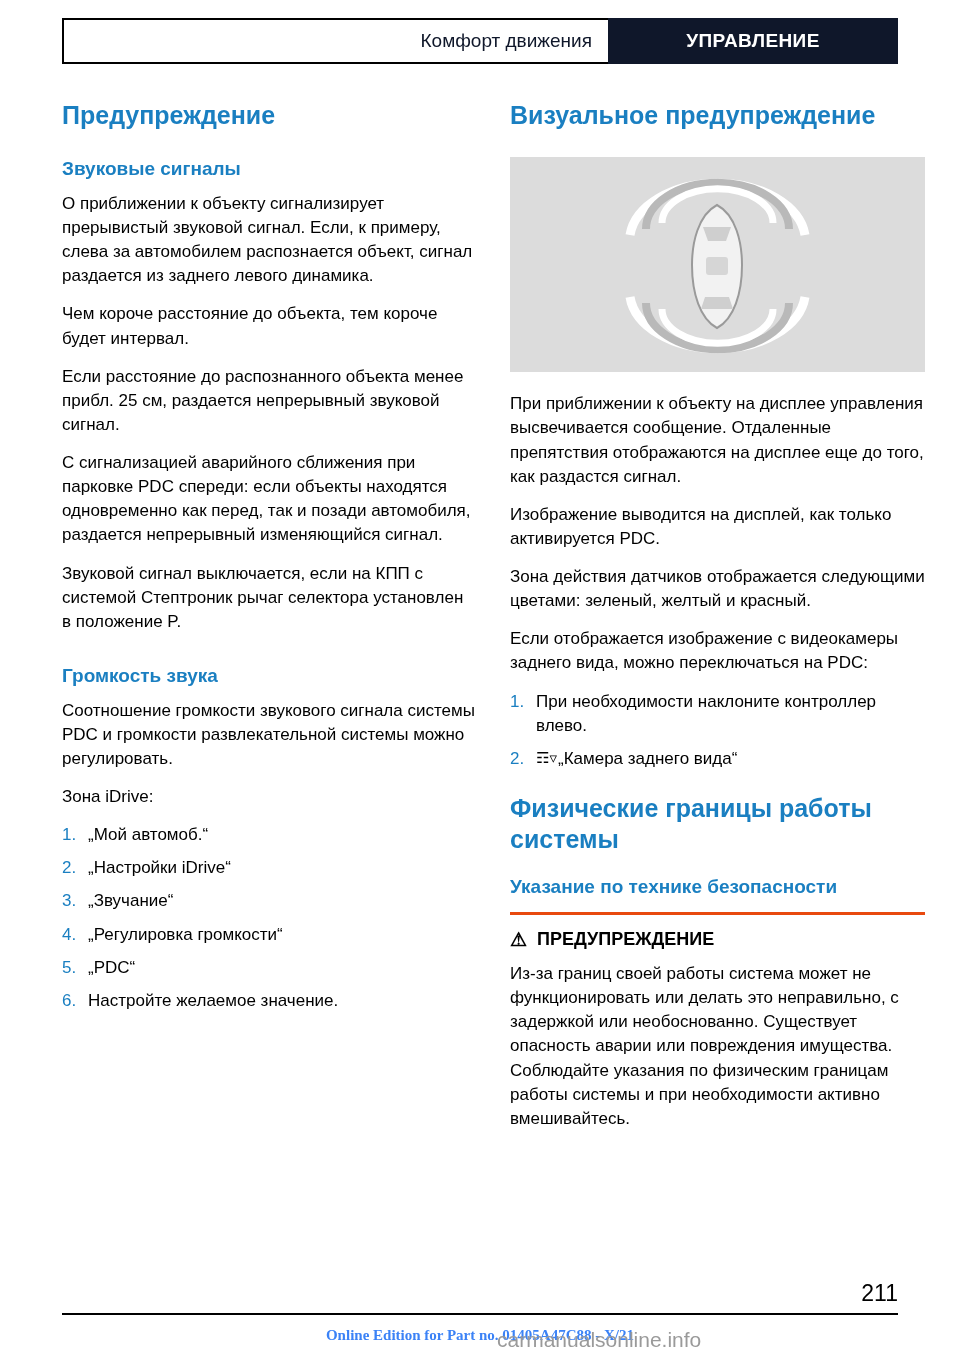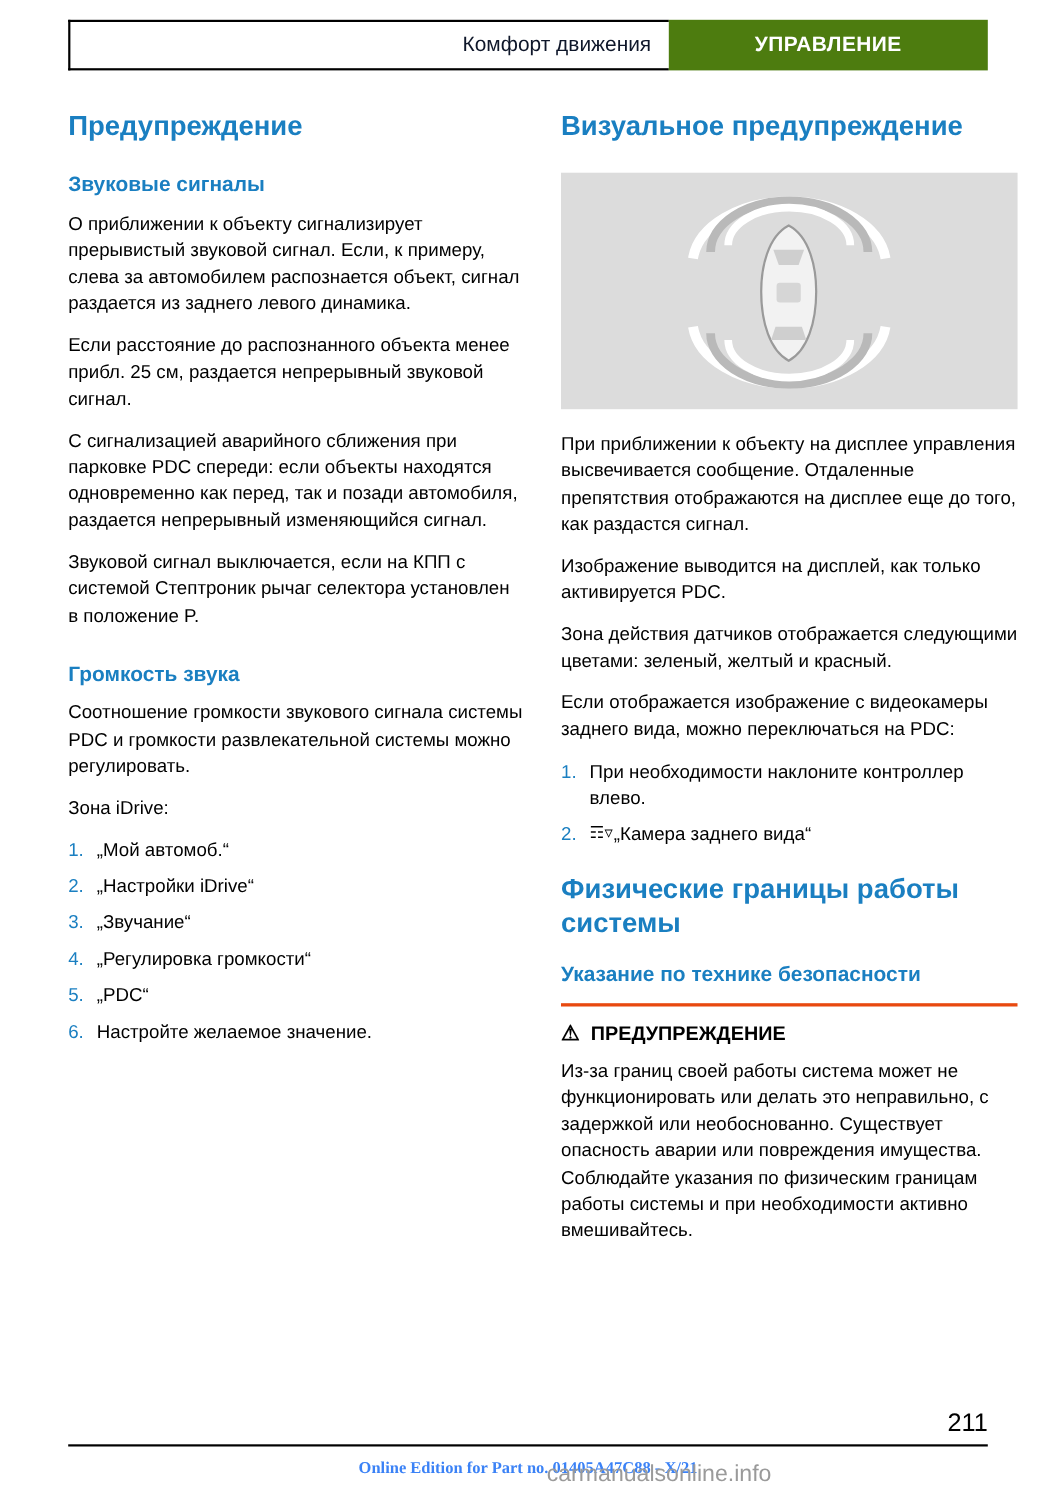--- a/index.html
+++ b/index.html
@@ -35,21 +35,21 @@
     justify-content: flex-end;
     padding-right: 16px;
     box-sizing: border-box;
   }
   .header-left span {
     font-size: 19px;
     color: #0f172a;
   }
   .header-right {
     width: 290px;
-    background: #4d7c0f;
+    background: #0f172a;
     color: #fff;
     display: flex;
     align-items: center;
     justify-content: center;
     box-sizing: border-box;
   }
   .header-right span {
     font-size: 19px;
     font-weight: bold;
     letter-spacing: 0.4px;
@@ -190,20 +190,21 @@
   </div>
 </div>
 
 <div class="col col-left">
 
   <h1 class="title">Предупреждение</h1>
 
   <h2 class="sub">Звуковые сигналы</h2>
 
   <p class="para">О приближении к объекту сигнализирует прерывистый звуковой сигнал. Если, к примеру, слева за автомобилем распознается объект, сигнал раздается из заднего левого динамика.</p>
+  <p class="para">Чем короче расстояние до объекта, тем короче будет интервал.</p>
   <p class="para">Если расстояние до распознанного объекта менее прибл. 25 см, раздается непрерывный звуковой сигнал.</p>
   <p class="para">С сигнализацией аварийного сближения при парковке PDC спереди: если объекты находятся одновременно как перед, так и позади автомобиля, раздается непрерывный изменяющийся сигнал.</p>
   <p class="para">Звуковой сигнал выключается, если на КПП с системой Стептроник рычаг селектора установлен в положение P.</p>
 
   <h2 class="sub spaced">Громкость звука</h2>
 
   <p class="para">Соотношение громкости звукового сигнала системы PDC и громкости развлекательной системы можно регулировать.</p>
   <p class="para">Зона iDrive:</p>
 
   <ol class="numlist">

